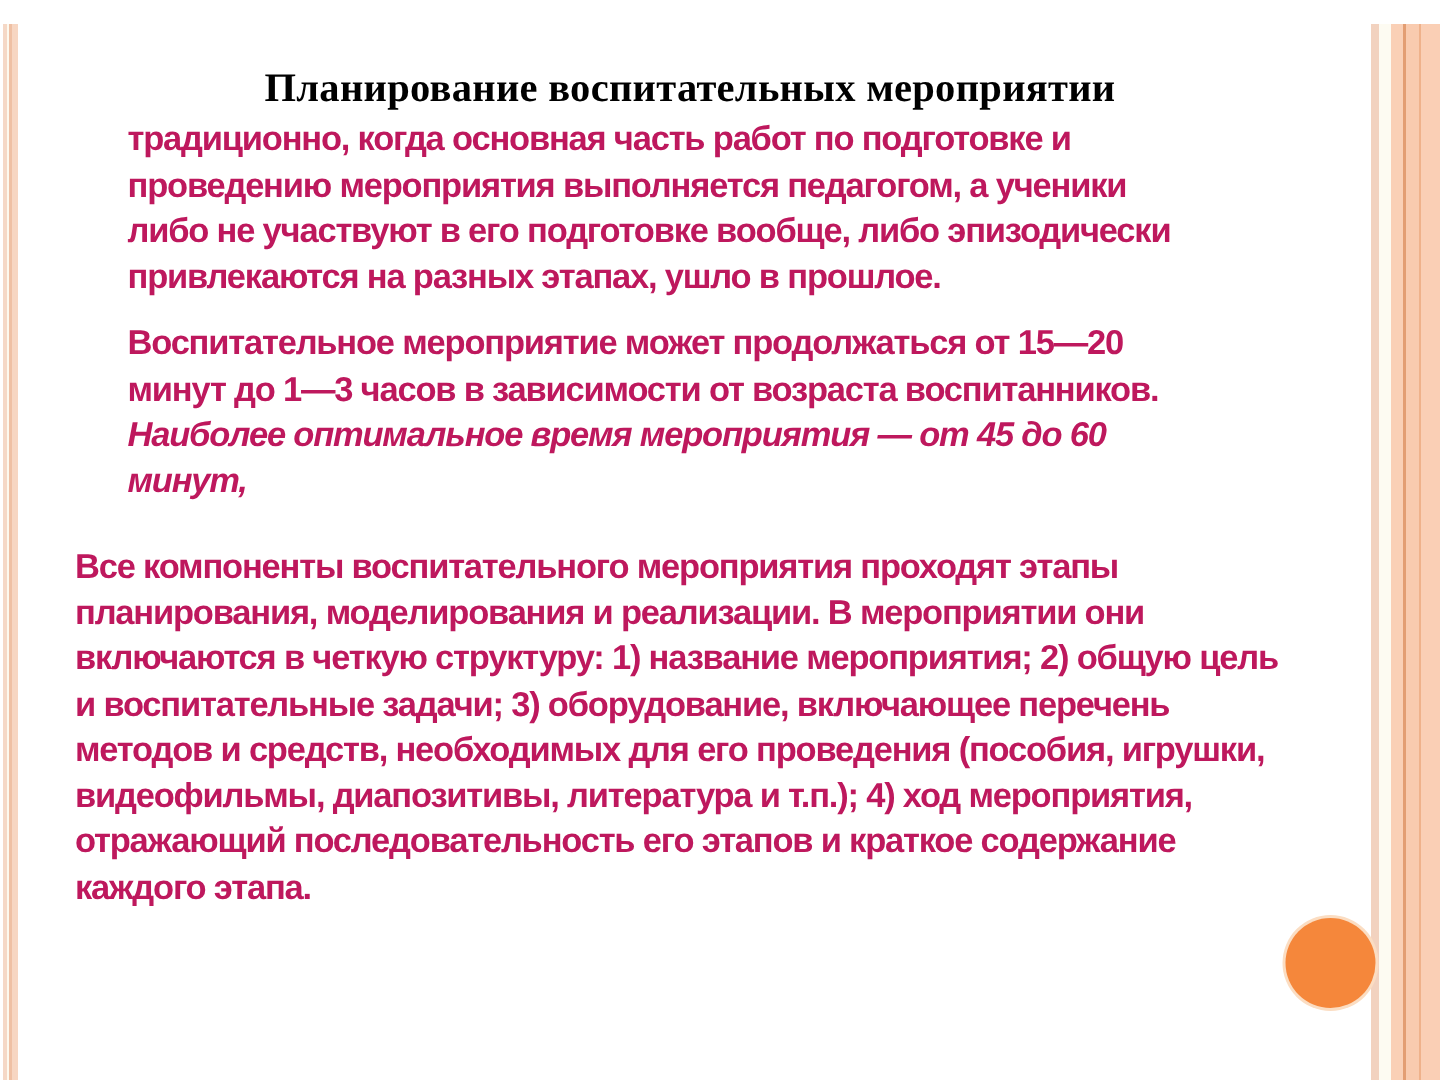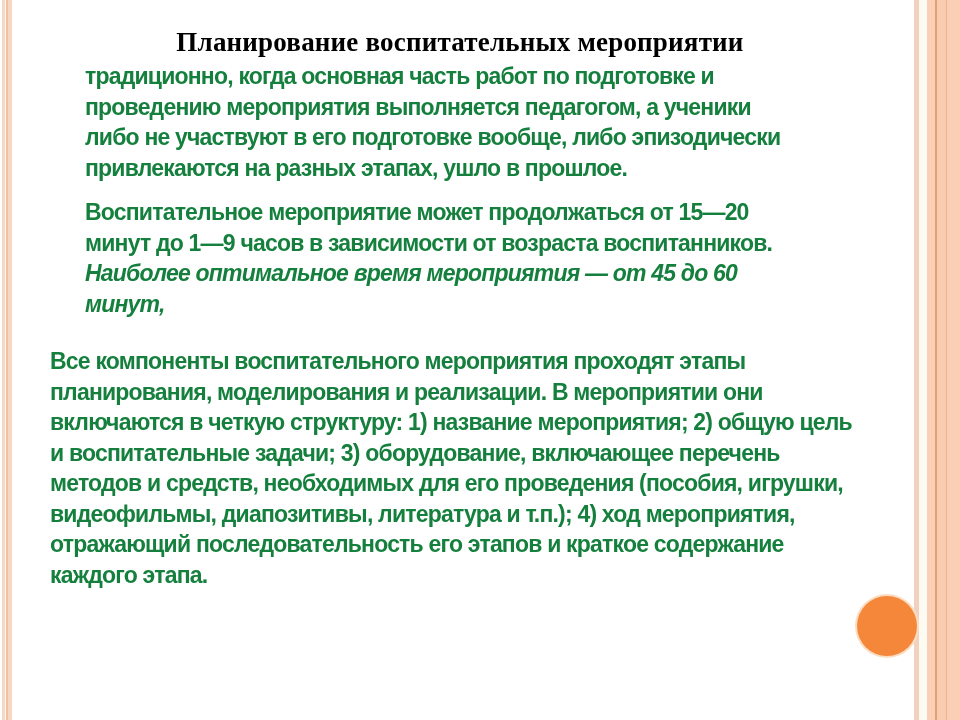--- a/index.html
+++ b/index.html
@@ -11,20 +11,21 @@
     height: 720px;
     position: relative;
     background: #FFFFFF;
     overflow: hidden;
     font-family: "Liberation Sans", sans-serif;
   }
   .slide {
     position: absolute;
     inset: 0;
     background: #FFFFFF;
+    margin-top: 16px;
   }
   
   .stripe-left {
     position: absolute;
     left: 0; top: 0; bottom: 0;
     width: 12px;
     background: linear-gradient(to right,
       #FFFFFF 0 2px,
       #F5D8C6 2px 5px,
       #FDF9EE 5px 6px,
@@ -62,21 +63,21 @@
     text-align: center;
     font-family: "Liberation Serif", serif;
     font-weight: bold;
     font-size: 27px;
     line-height: 30px;
     color: #000000;
     letter-spacing: 0.2px;
   }
   .body-text {
     position: absolute;
-    color: #15803d;
+    color: #be185d;
     font-family: "Liberation Sans", sans-serif;
     font-weight: bold;
     font-size: 23px;
     line-height: 30.5px;
     letter-spacing: -0.8px;
   }
   .para-1 {
     left: 85px;
     top: 61px;
     width: 710px;
@@ -101,17 +102,17 @@
 <div class="slide">
 
   <div class="stripe-left"></div>
   <div class="stripe-right"></div>
   <div class="accent-circle"></div>
 
   <div class="title">Планирование воспитательных мероприятии</div>
 
   <div class="body-text para-1">традиционно, когда основная часть работ по подготовке и проведению мероприятия выполняется педагогом, а ученики либо не участвуют в его подготовке вообще, либо эпизодически привлекаются на разных этапах, ушло в прошлое.</div>
 
-  <div class="body-text para-2"><span>Воспитательное мероприятие может продолжаться от 15—20 минут до 1—9 часов в зависимости от возраста воспитанников. </span><span class="italic-seg">Наиболее оптимальное время мероприятия — от 45 до 60 минут,</span></div>
+  <div class="body-text para-2"><span>Воспитательное мероприятие может продолжаться от 15—20 минут до 1—3 часов в зависимости от возраста воспитанников. </span><span class="italic-seg">Наиболее оптимальное время мероприятия — от 45 до 60 минут,</span></div>
 
   <div class="body-text para-3">Все компоненты воспитательного мероприятия проходят этапы планирования, моделирования и реализации. В мероприятии они включаются в четкую структуру: 1) название мероприятия; 2) общую цель и воспитательные задачи; 3) оборудование, включающее перечень методов и средств, необходимых для его проведения (пособия, игрушки, видеофильмы, диапозитивы, литература и т.п.); 4) ход мероприятия, отражающий последовательность его этапов и краткое содержание каждого этапа.</div>
 
 </div>
 
 </body></html>

